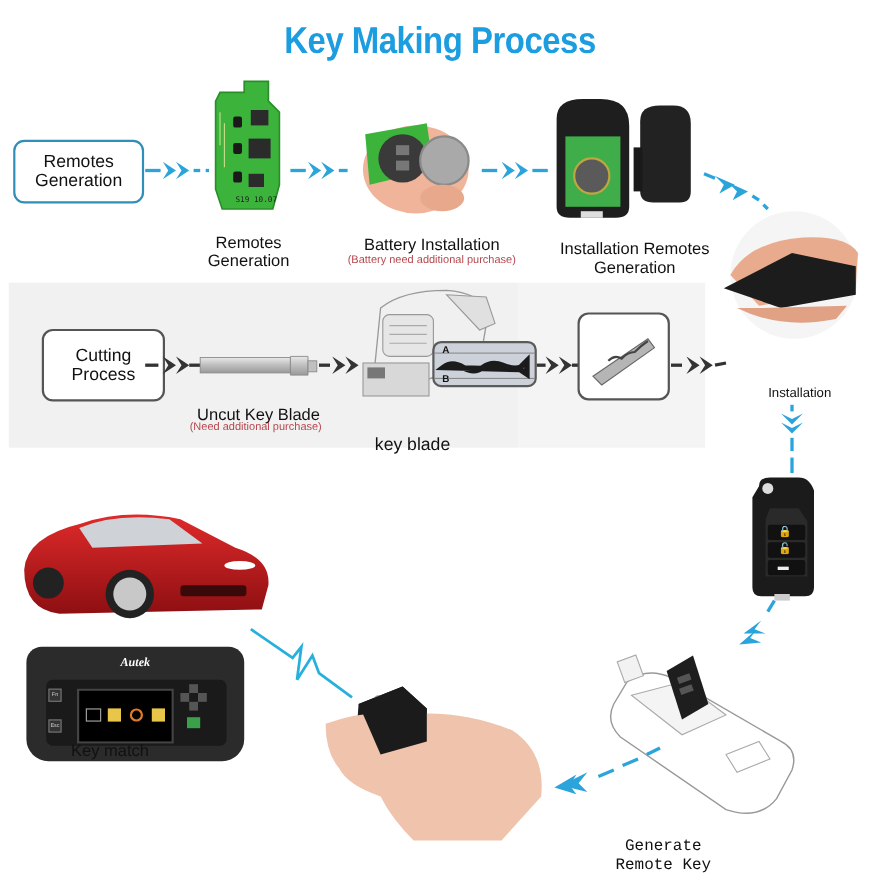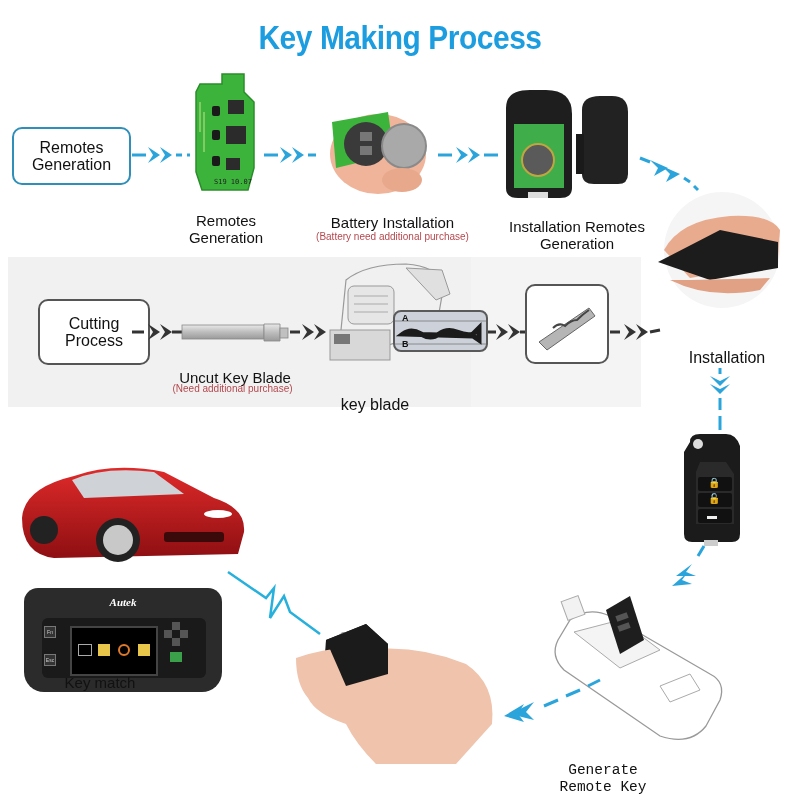--- a/index.html
+++ b/index.html
@@ -181,21 +181,21 @@
   </svg>
 </div>
 
 <svg class="abs" style="left:610px;top:322px;" width="50" height="20">
   <line x1="0" y1="10" x2="10" y2="10" stroke="#333" stroke-width="3"></line>
   <polygon points="14,2 26,10 14,18 19,10" fill="#333"></polygon>
   <polygon points="26,2 38,10 26,18 31,10" fill="#333"></polygon>
   <line x1="40" y1="10" x2="50" y2="8" stroke="#333" stroke-width="3"></line>
 </svg>
 
-<div class="abs lbl" style="left:672px;top:349px;width:110px;font-size:16px;">Installation</div>
+<div class="abs lbl" style="left:672px;top:349px;width:110px;font-size:12px;">Installation</div>
 
 <svg class="abs" style="left:708px;top:368px;" width="24" height="64">
   <line x1="12" y1="0" x2="12" y2="6" stroke="#2aa4db" stroke-width="3"></line>
   <polygon points="2,8 12,18 22,8 12,13" fill="#2aa4db"></polygon>
   <polygon points="2,16 12,26 22,16 12,21" fill="#2aa4db"></polygon>
   <line x1="12" y1="30" x2="12" y2="42" stroke="#2aa4db" stroke-width="3"></line>
   <line x1="12" y1="48" x2="12" y2="62" stroke="#2aa4db" stroke-width="3"></line>
 </svg>
 
 <div class="abs" style="left:682px;top:432px;width:60px;height:115px;">

